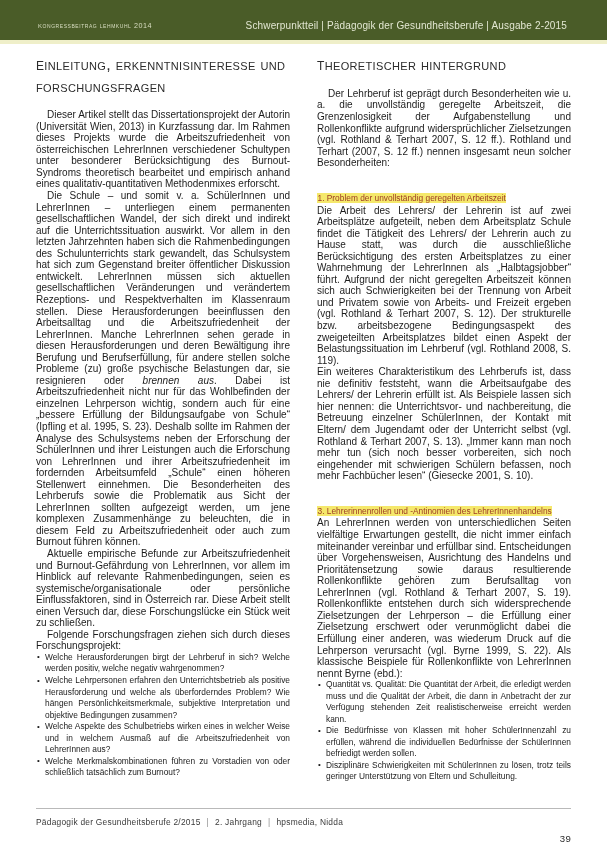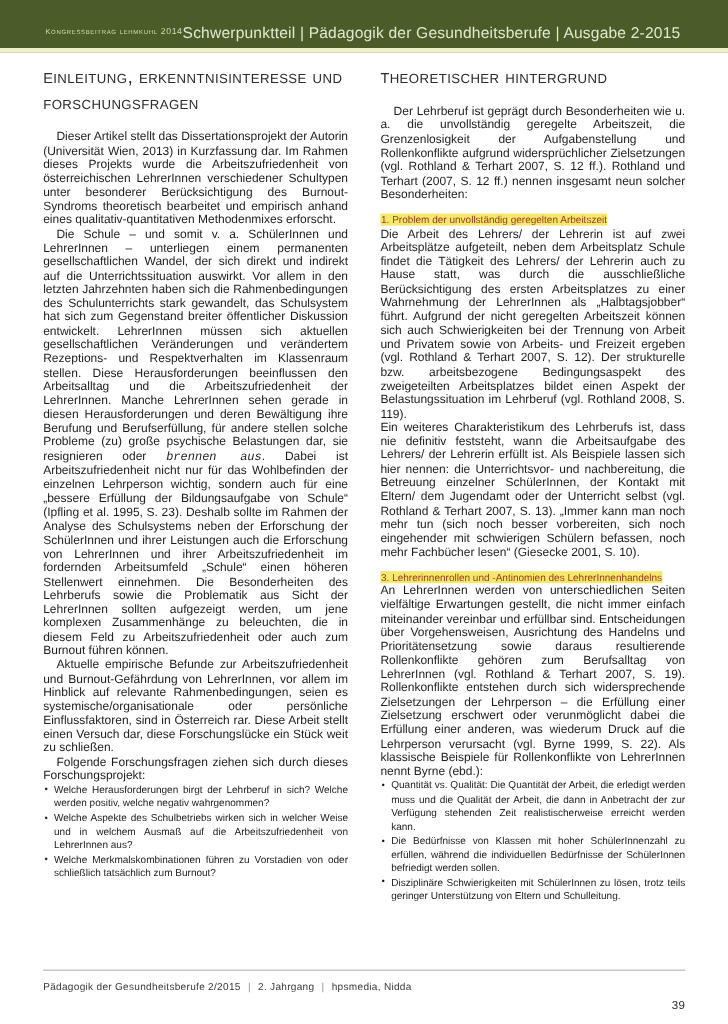--- a/index.html
+++ b/index.html
@@ -41,21 +41,21 @@
     letter-spacing: 0.55px;
     color: #d9dec2;
     font-variant: small-caps;
     text-transform: lowercase;
     white-space: nowrap;
   }
   .runhead-left::first-letter { font-size: 9px; }
   .runhead-right {
     position: absolute;
     right: 40px; top: 20px;
-    font-size: 13px;
+    font-size: 10px;
     color: #e3e7d2;
     letter-spacing: 0.15px;
     white-space: nowrap;
   }
 
   
   .col {
     position: absolute;
     top: 54px;
     width: 254px;
@@ -80,25 +80,25 @@
     font-size: 10px;
     line-height: 11.55px;
     color: #1c1c1c;
     text-align: justify;
     text-justify: inter-word;
     hyphens: manual;
     text-indent: 11px;
   }
   p.body.noindent { text-indent: 0; }
 
-  em.it { font-style: italic; font-family: Liberation Mono, monospace; }
+  em.it { font-style: italic; }
 
   
   h3.subhead {
-    margin: 9px 0 0 0;
+    margin: 24px 0 0 0;
     font-size: 8.35px;
     line-height: 11.3px;
     font-weight: normal;
     color: #9c3b24;
     text-align: left;
   }
   h3.subhead .hl {
     background: #f5e86b;
     padding: 0 0.5px;
     box-decoration-break: clone;
@@ -172,21 +172,22 @@
     <p class="body">Dieser Artikel stellt das Dissertationsprojekt der Autorin (Universität Wien, 2013) in Kurzfassung dar. Im Rahmen dieses Projekts wurde die Arbeitszufriedenheit von österreichischen LehrerInnen verschiedener Schultypen unter besonderer Berücksichtigung des Burnout-Syndroms theoretisch bearbeitet und empirisch anhand eines qualitativ-quantitativen Methodenmixes erforscht.</p>
 
     <p class="body"><span>Die Schule – und somit v. a. SchülerInnen und LehrerInnen – unterliegen einem permanenten gesellschaftlichen Wandel, der sich direkt und indirekt auf die Unterrichtssituation auswirkt. Vor allem in den letzten Jahrzehnten haben sich die Rahmenbedingungen des Schulunterrichts stark gewandelt, das Schulsystem hat sich zum Gegenstand breiter öffentlicher Diskussion entwickelt. LehrerInnen müssen sich aktuellen gesellschaftlichen Veränderungen und verändertem Rezeptions- und Respektverhalten im Klassenraum stellen. Diese Herausforderungen beeinflussen den Arbeitsalltag und die Arbeitszufriedenheit der LehrerInnen. Manche LehrerInnen sehen gerade in diesen Herausforderungen und deren Bewältigung ihre Berufung und Berufserfüllung, für andere stellen solche Probleme (zu) große psychische Belastungen dar, sie resignieren oder </span><em class="it">brennen aus</em><span>. Dabei ist Arbeitszufriedenheit nicht nur für das Wohlbefinden der einzelnen Lehrperson wichtig, sondern auch für eine „bessere Erfüllung der Bildungsaufgabe von Schule“ (Ipfling et al. 1995, S. 23). Deshalb sollte im Rahmen der Analyse des Schulsystems neben der Erforschung der SchülerInnen und ihrer Leistungen auch die Erforschung von LehrerInnen und ihrer Arbeitszufriedenheit im fordernden Arbeitsumfeld „Schule“ einen höheren Stellenwert einnehmen. Die Besonderheiten des Lehrberufs sowie die Problematik aus Sicht der LehrerInnen sollten aufgezeigt werden, um jene komplexen Zusammenhänge zu beleuchten, die in diesem Feld zu Arbeitszufriedenheit oder auch zum Burnout führen können.</span></p>
 
     <p class="body">Aktuelle empirische Befunde zur Arbeitszufriedenheit und Burnout-Gefährdung von LehrerInnen, vor allem im Hinblick auf relevante Rahmenbedingungen, seien es systemische/organisationale oder persönliche Einflussfaktoren, sind in Österreich rar. Diese Arbeit stellt einen Versuch dar, diese Forschungslücke ein Stück weit zu schließen.</p>
 
     <p class="body">Folgende Forschungsfragen ziehen sich durch dieses Forschungsprojekt:</p>
 
     <ul class="blist">
       <li>Welche Herausforderungen birgt der Lehrberuf in sich? Welche werden positiv, welche negativ wahrgenommen?</li>
-      <li>Welche Aspekte des Schulbetriebs wirken sich in welcher Weise und in welchem Ausmaß auf die Arbeitszufriedenheit von LehrerInnen aus?</li>
+      <li>Welche Lehrpersonen erfahren den Unterrichtsbetrieb als positive Herausforderung und welche als überforderndes Problem? Wie hängen Persönlichkeitsmerkmale, subjektive Interpretation und objektive Bedingungen zusammen?</li>
+      <li>Welche Aspekte des Schulbetriebs wirken eines in welcher Weise und in welchem Ausmaß auf die Arbeitszufriedenheit von LehrerInnen aus?</li>
       <li>Welche Merkmalskombinationen führen zu Vorstadien von oder schließlich tatsächlich zum Burnout?</li>
     </ul>
   </div>
 
   <div class="col col-right">
 
     <h2 class="sec-title">Theoretischer Hintergrund</h2>
 
     <p class="body">Der Lehrberuf ist geprägt durch Besonderheiten wie u. a. die unvollständig geregelte Arbeitszeit, die Grenzenlosigkeit der Aufgabenstellung und Rollenkonflikte aufgrund widersprüchlicher Zielsetzungen (vgl. Rothland &amp; Terhart 2007, S. 12 ff.). Rothland und Terhart (2007, S. 12 ff.) nennen insgesamt neun solcher Besonderheiten:</p>
 

